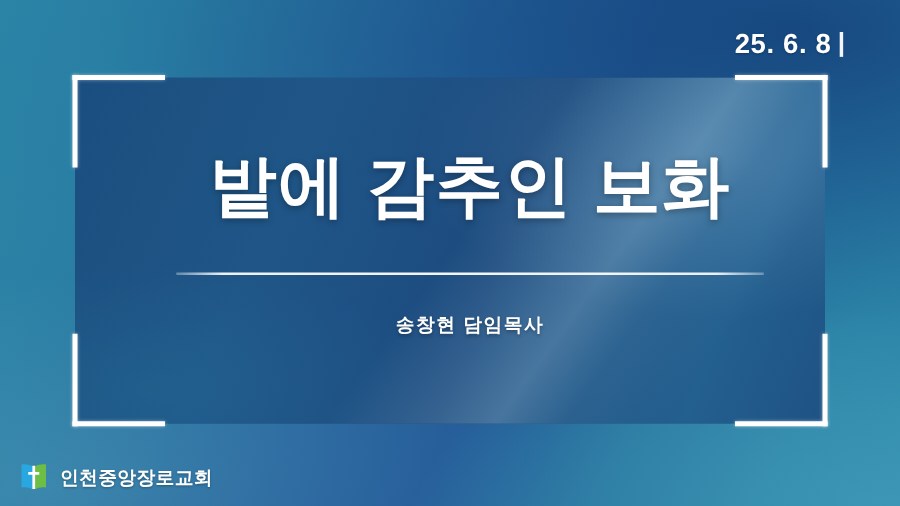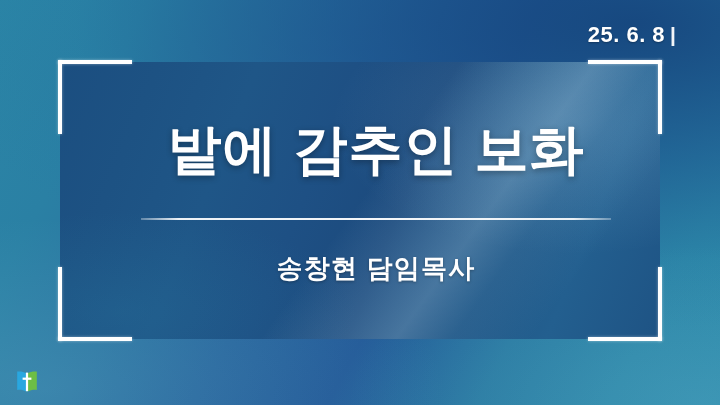--- a/index.html
+++ b/index.html
@@ -179,21 +179,21 @@
       rgba(255,255,255,0.30) 0%,
       rgba(255,255,255,0.92) 8%,
       rgba(255,255,255,0.95) 50%,
       rgba(255,255,255,0.90) 92%,
       rgba(255,255,255,0.30) 100%);
   }
 
   .speaker {
     margin-top: 31px;
     color: #ffffff;
-    font-size: 26px;
+    font-size: 15px;
     font-weight: bold;
     letter-spacing: 1.2px;
     white-space: nowrap;
     text-shadow: 0 1px 3px rgba(0,0,0,0.30);
   }
 
   
   .footer-logo {
     position: absolute;
     left: 14px;
@@ -248,15 +248,16 @@
 
   <div class="footer-logo">
     <span class="logo-mark">
       <svg viewBox="0 0 26 26" width="26" height="26" xmlns="http://www.w3.org/2000/svg">
         <path d="M12.4 4.2 C9.4 2.6 6.2 2.2 3.2 2.6 L3.2 21.0 C6.2 20.6 9.4 21.0 12.4 22.6 Z" fill="#29a7e0"></path>
         <path d="M13.6 4.2 C16.6 2.6 19.8 2.2 22.8 2.6 L22.8 21.0 C19.8 20.6 16.6 21.0 13.6 22.6 Z" fill="#6dbe45"></path>
         <rect x="11.9" y="3.6" width="2.2" height="18.6" fill="#ffffff"></rect>
         <rect x="8.6" y="8.6" width="8.8" height="2.2" fill="#ffffff"></rect>
       </svg>
     </span>
+    <span class="logo-text">인천중앙장로교회</span>
   </div>
 
 </div>
 
 </body></html>

